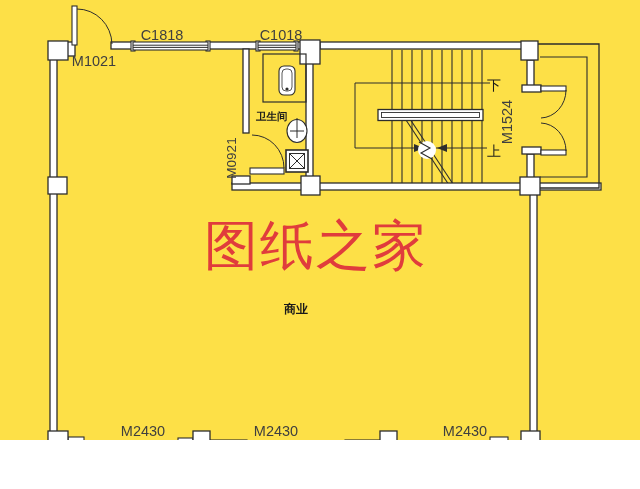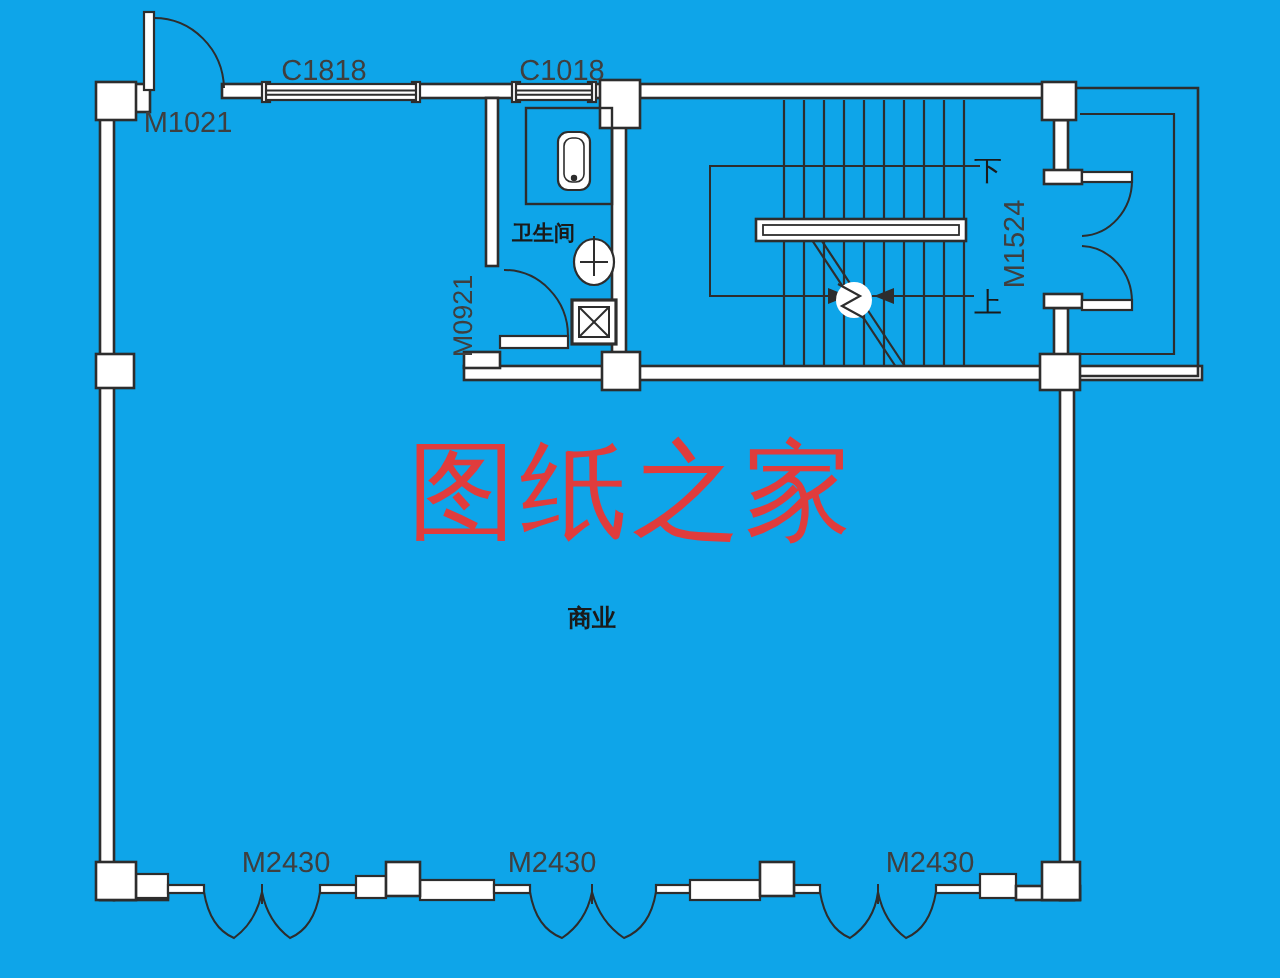--- a/index.html
+++ b/index.html
@@ -1,16 +1,16 @@
 <!DOCTYPE html>
 <html><head>
 <meta charset="utf-8">
 <style>
   html,body{margin:0;padding:0;background:#ffffff;}
-  .canvas{position:relative;width:640px;height:489px;background:#0ea5e9;overflow:hidden;}
+  .canvas{position:relative;width:640px;height:440px;background:#fde047;overflow:hidden;}
   svg{display:block;}
   .code-label{font-family:"Liberation Sans",sans-serif;fill:#3f3f3f;font-size:14.5px;}
   .code-label-sm{font-family:"Liberation Sans",sans-serif;fill:#3f3f3f;font-size:13.5px;}
   .cjk{font-family:"Liberation Serif",serif;fill:#1a1a1a;}
   .cjk-sm{font-size:10.5px;font-weight:700;}
   .cjk-room{font-size:12px;font-weight:700;}
   .cjk-dir{font-size:14px;}
   .wm{font-family:"Liberation Serif",serif;font-size:54px;letter-spacing:2px;}
   .w{fill:#ffffff;stroke:#2d2d2d;stroke-width:1.3;}
   .w2{fill:#ffffff;stroke:#2d2d2d;stroke-width:1.1;}

